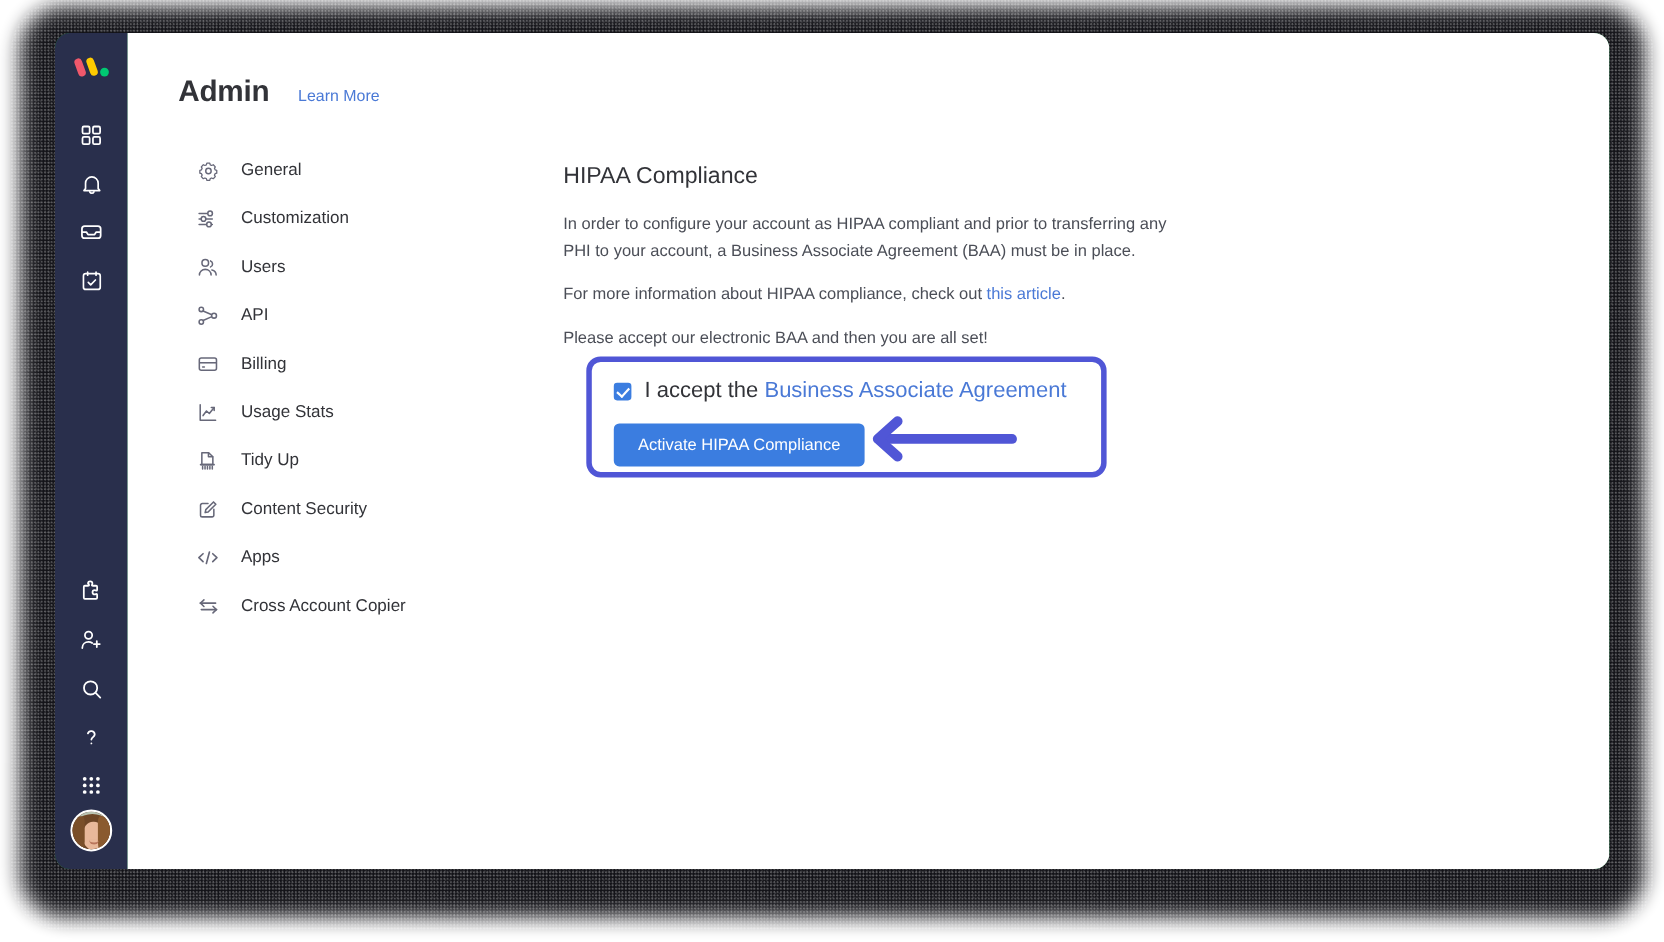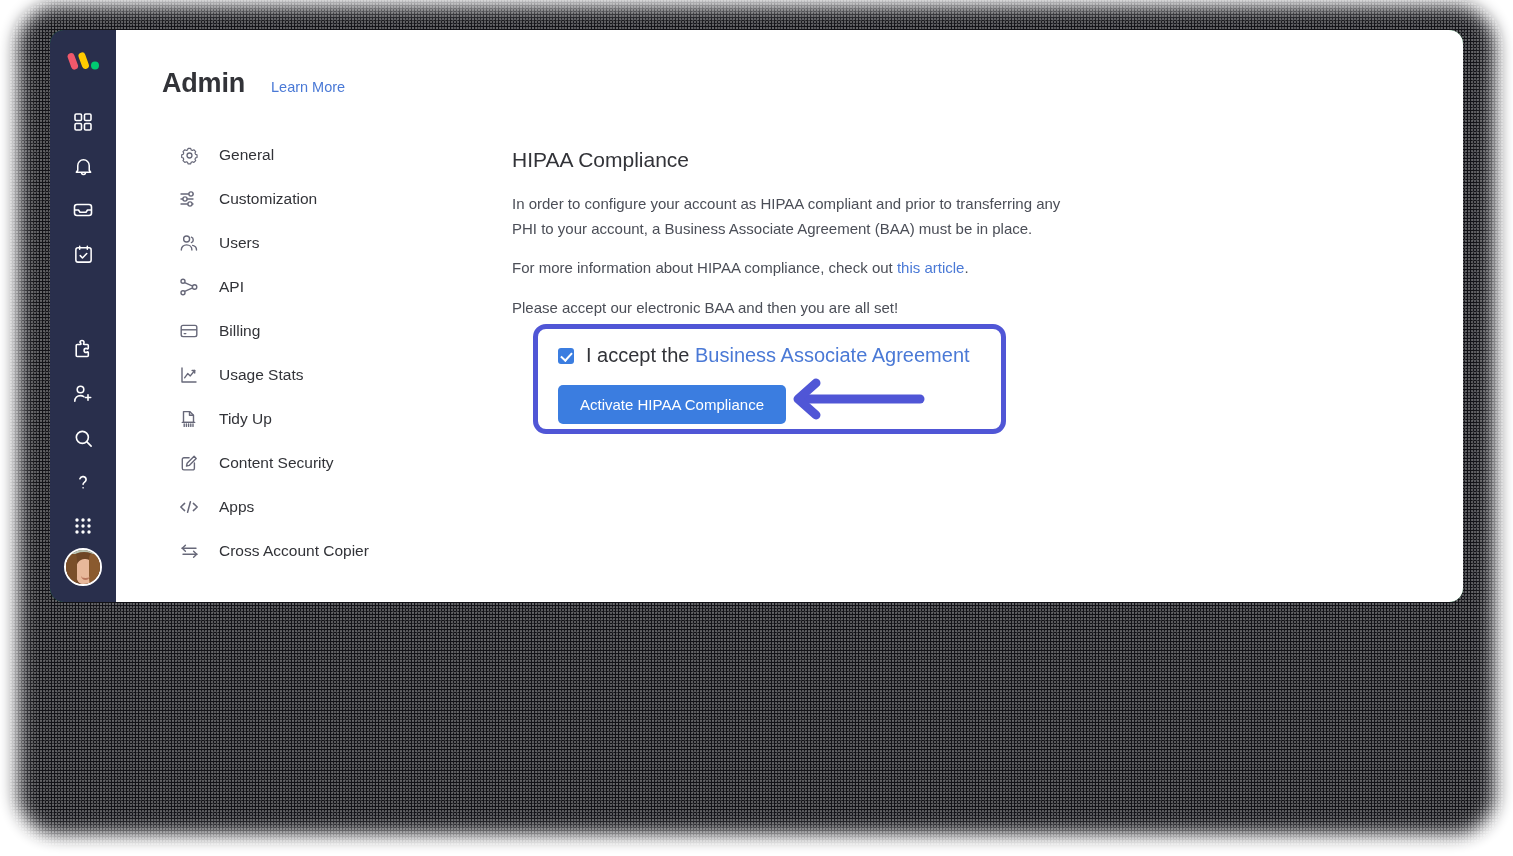--- a/index.html
+++ b/index.html
@@ -45,21 +45,21 @@
     mix-blend-mode: screen;
     pointer-events: none;
   }
 
   
   #window {
     position: absolute;
     left: 50px;
     top: 30px;
     width: 1413px;
-    height: 572px;
+    height: 760px;
     background: #15803d;
     border-radius: 14px;
     overflow: hidden;
     display: flex;
   }
 
   
   #rail {
     width: 66px;
     min-width: 66px;

